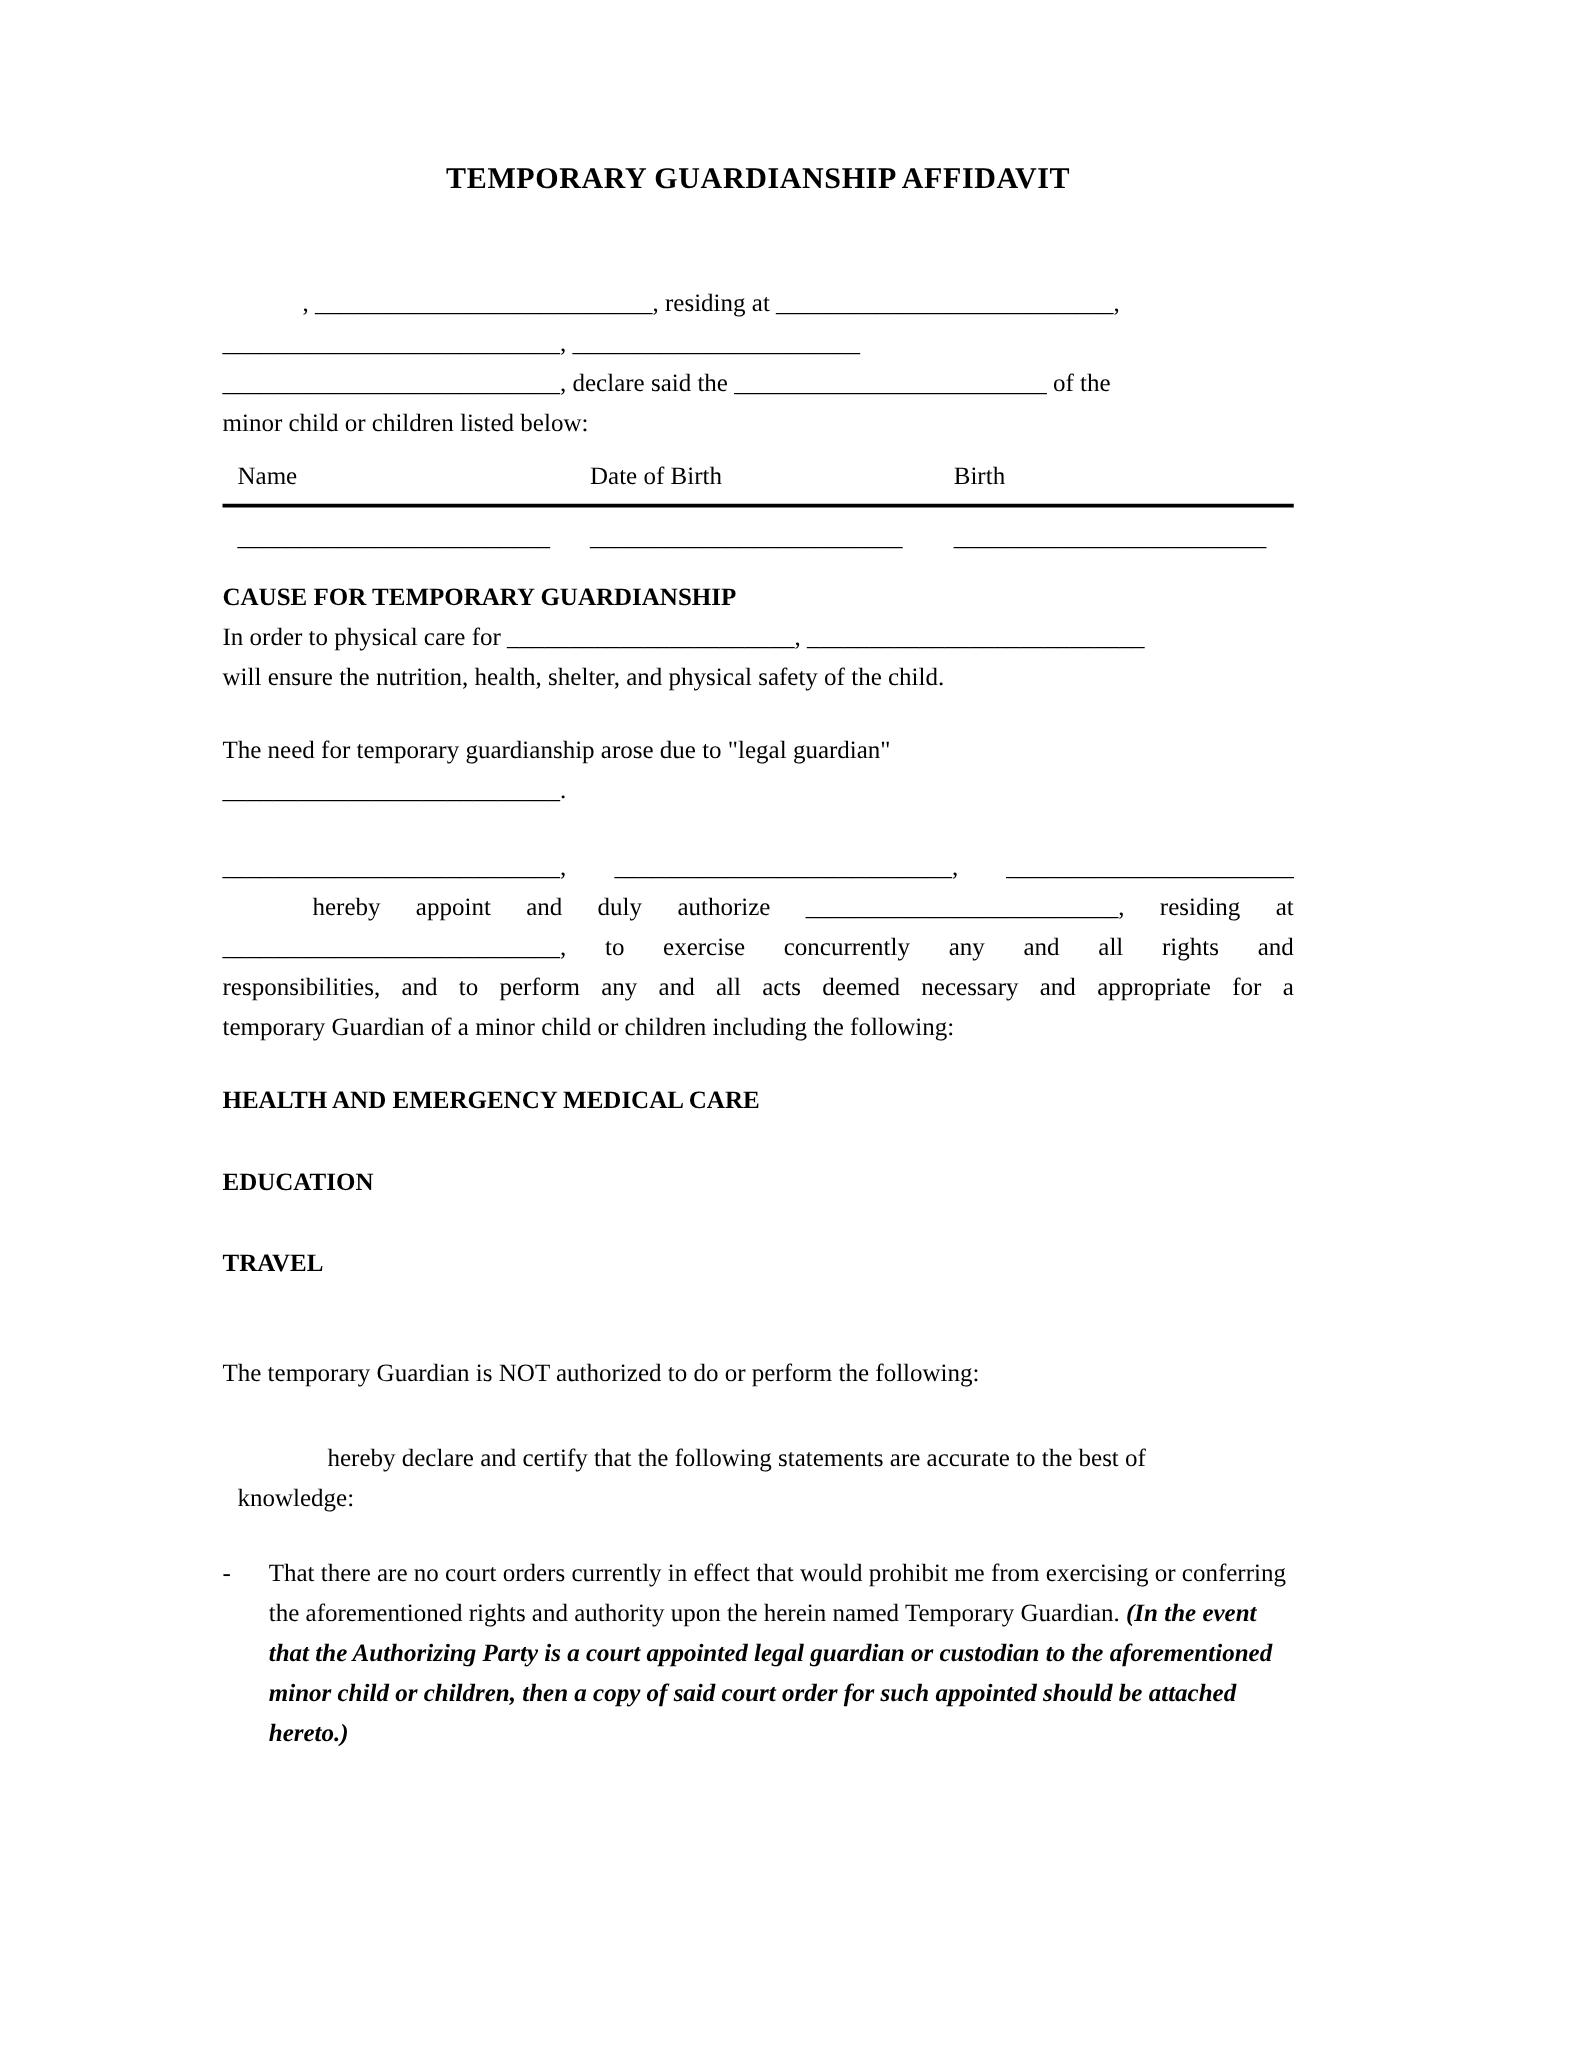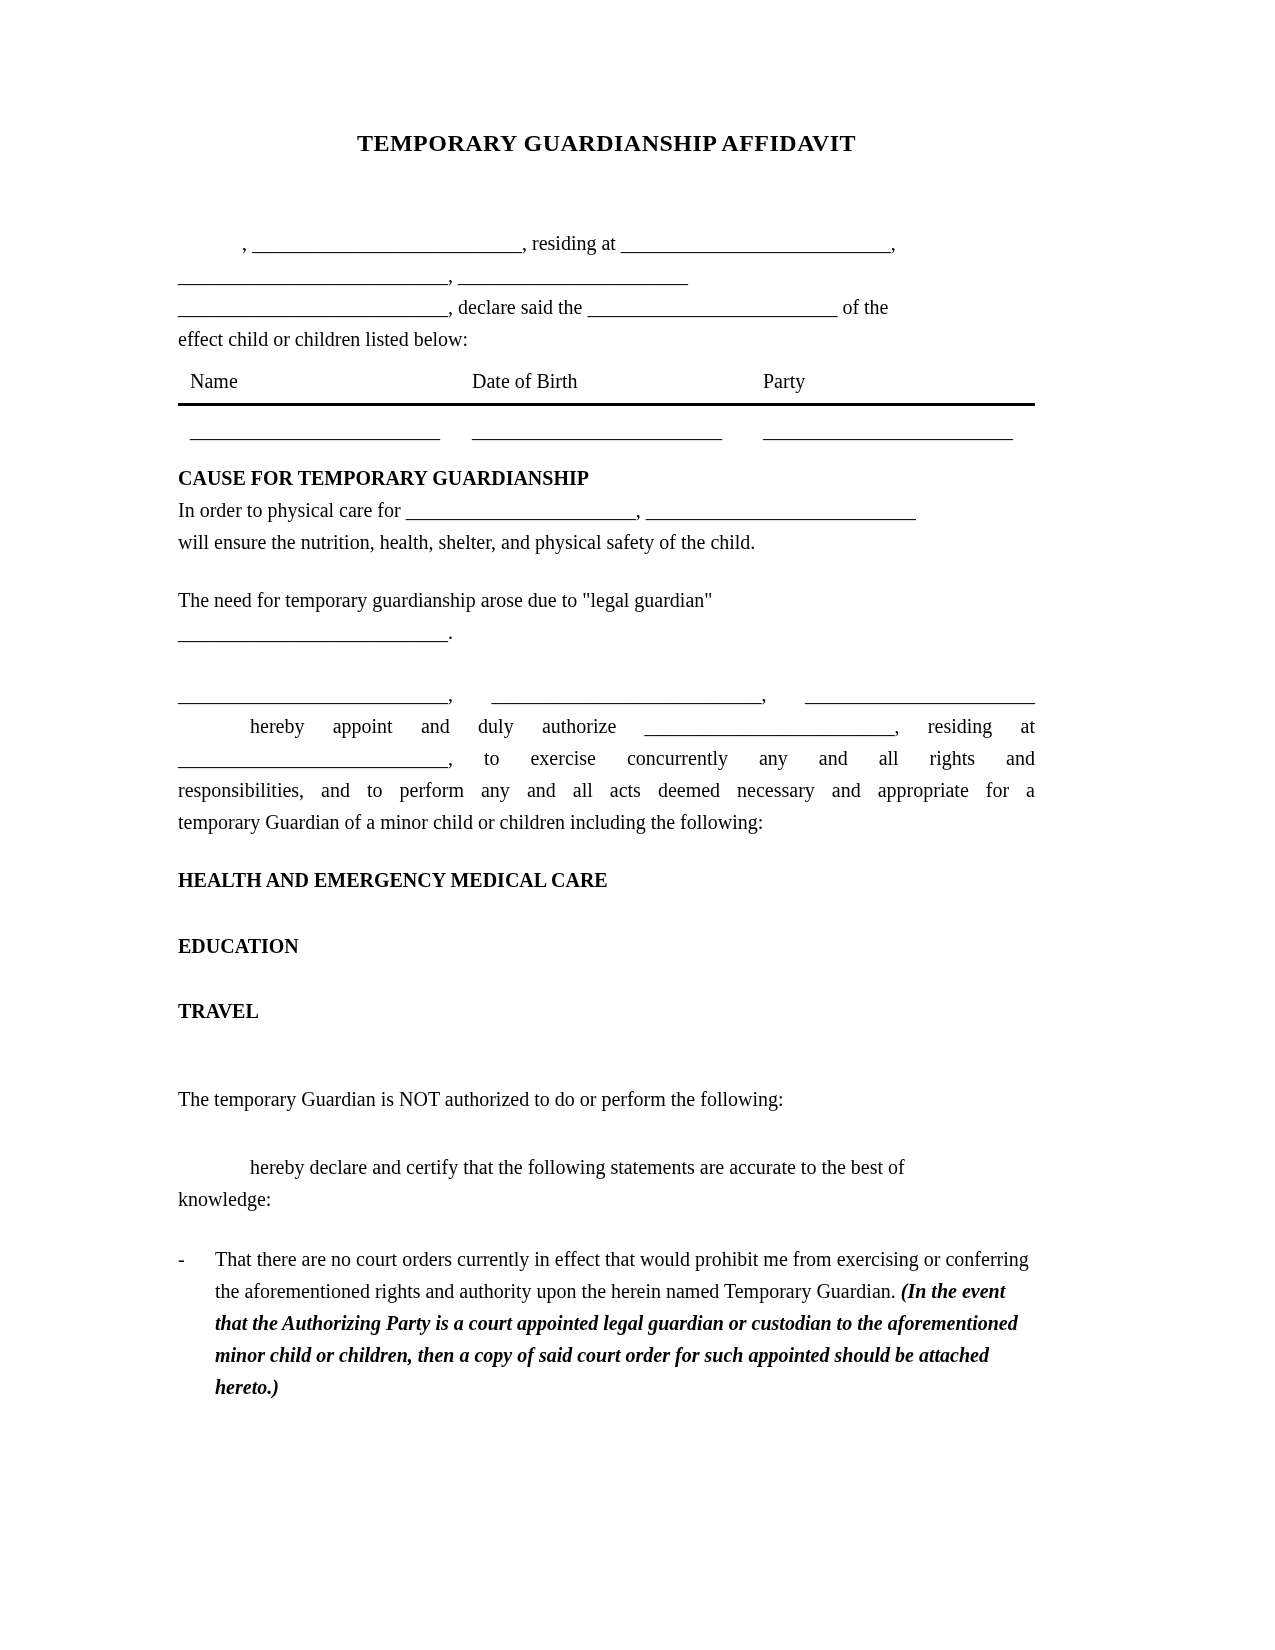--- a/index.html
+++ b/index.html
@@ -48,21 +48,21 @@
     background: #000000;
     margin: 6px 0 8px 0;
   }
   
   .mt-need { margin-top: 26px; }
   .mt-appoint { margin-top: 30px; }
   .mt-health { margin-top: 26px; }
   .mt-education { margin-top: 34px; }
   .mt-travel { margin-top: 33px; }
   .mt-restriction { margin-top: 56px; }
-  .mt-declaration { margin-top: 36px; }
+  .mt-declaration { margin-top: 36px; margin-left: 12px; }
   .mt-bullet { margin-top: 28px; }
   
   .bullet-item { display: flex; }
   .bullet-dash {
     width: 37px;
     flex: 0 0 37px;
     line-height: 32px;
   }
   .bullet-text { flex: 1; line-height: 32px; }
   .bold-italic { font-weight: bold; font-style: italic; }
@@ -71,28 +71,28 @@
 <body>
 
 <div>
 
   <h1 class="doc-title">TEMPORARY GUARDIANSHIP AFFIDAVIT</h1>
 
   <div>
     <div class="line indent1">, ___________________________, residing at ___________________________,</div>
     <div class="line">___________________________, _______________________</div>
     <div class="line">___________________________, declare said the _________________________ of the</div>
-    <div class="line">effect child or children listed below:</div>
+    <div class="line">minor child or children listed below:</div>
   </div>
 
   <div class="gtable">
     <div class="trow">
       <span class="tc c1">Name</span>
       <span class="tc c2">Date of Birth</span>
-      <span class="tc c3">Party</span>
+      <span class="tc c3">Birth</span>
     </div>
     <div class="trule"></div>
     <div class="trow">
       <span class="tc c1">_________________________</span>
       <span class="tc c2">_________________________</span>
       <span class="tc c3">_________________________</span>
     </div>
   </div>
 
   <div>

